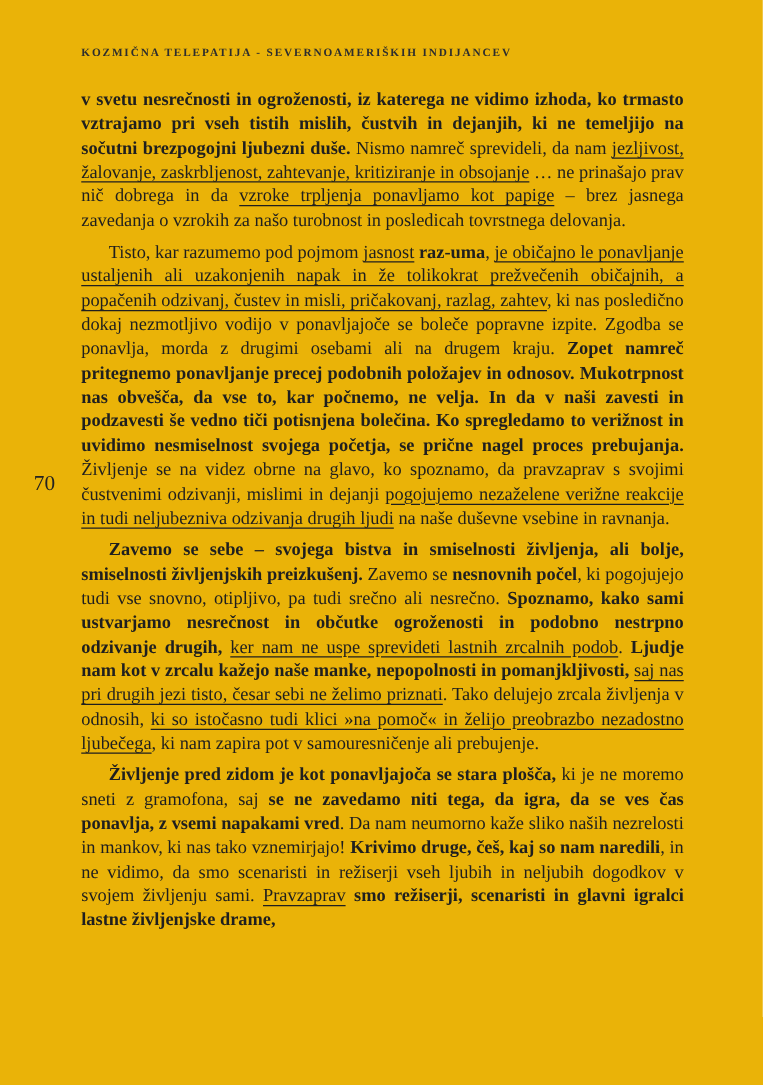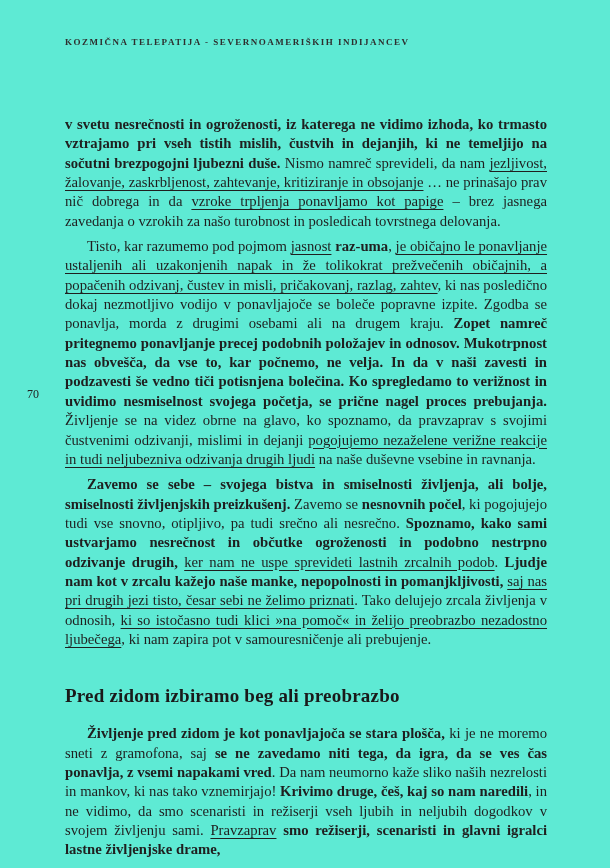--- a/index.html
+++ b/index.html
@@ -1,47 +1,46 @@
 <!DOCTYPE html>
 <html><head>
 <meta charset="utf-8">
 <style>
   html, body { margin: 0; padding: 0; }
   .page {
     position: relative;
     width: 610px;
     height: 868px;
-    background: #5eead4;
+    background: #eab308;
     font-family: "Liberation Serif", serif;
     color: #1f1f1f;
     overflow: hidden;
   }
   .running-header {
     position: absolute;
     top: 37px;
     left: 65px;
     font-size: 9px;
     font-weight: 700;
     letter-spacing: 1.5px;
     color: #2e2e2e;
     white-space: nowrap;
   }
   .page-number {
     position: absolute;
-    top: 387px;
+    top: 377px;
     left: 27px;
-    font-size: 12px;
+    font-size: 17px;
     color: #222222;
   }
   .content {
     position: absolute;
     top: 71px;
     left: 65px;
     width: 482px;
-    margin-top: 44px;
   }
   p.body-para {
     margin: 0 0 6px 0;
     font-size: 14.7px;
     line-height: 19.35px;
     text-align: justify;
     color: #1f1f1f;
   }
   p.body-para.indent { text-indent: 22px; font-family: Liberation Serif, serif; }
   .run-n { font-weight: 400; }
@@ -66,17 +65,16 @@
 <div class="page">
   <div class="running-header">KOZMIČNA TELEPATIJA - SEVERNOAMERIŠKIH INDIJANCEV</div>
 
   <div class="page-number">70</div>
 
   <div class="content">
     <div>
         <p class="body-para"><span class="run-b">v svetu nesrečnosti in ogroženosti, iz katerega ne vidimo izhoda, ko trmasto vztrajamo pri vseh tistih mislih, čustvih in dejanjih, ki ne temeljijo na sočutni brezpogojni ljubezni duše.</span><span class="run-n"> Nismo namreč sprevideli, da nam </span><span class="run-u">jezljivost, žalovanje, zaskrbljenost, zahtevanje, kritiziranje in obsojanje</span><span class="run-n"> … ne prinašajo prav nič dobrega in da </span><span class="run-u">vzroke trpljenja ponavljamo kot papige</span><span class="run-n"> – brez jasnega zavedanja o vzrokih za našo turobnost in posledicah tovrstnega delovanja.</span></p>
         <p class="body-para indent"><span class="run-n">Tisto, kar razumemo pod pojmom </span><span class="run-u">jasnost</span><span class="run-n"> </span><span class="run-b">raz-uma</span><span class="run-n">, </span><span class="run-u">je običajno le ponavljanje ustaljenih ali uzakonjenih napak in že tolikokrat prežvečenih običajnih, a popačenih odzivanj, čustev in misli, pričakovanj, razlag, zahtev</span><span class="run-n">, ki nas posledično dokaj nezmotljivo vodijo v ponavljajoče se boleče popravne izpite. Zgodba se ponavlja, morda z drugimi osebami ali na drugem kraju. </span><span class="run-b">Zopet namreč pritegnemo ponavljanje precej podobnih položajev in odnosov. Mukotrpnost nas obvešča, da vse to, kar počnemo, ne velja. In da v naši zavesti in podzavesti še vedno tiči potisnjena bolečina. Ko spregledamo to verižnost in uvidimo nesmiselnost svojega početja, se prične nagel proces prebujanja.</span><span class="run-n"> Življenje se na videz obrne na glavo, ko spoznamo, da pravzaprav s svojimi čustvenimi odzivanji, mislimi in dejanji </span><span class="run-u">pogojujemo nezaželene verižne reakcije in tudi neljubezniva odzivanja drugih ljudi</span><span class="run-n"> na naše duševne vsebine in ravnanja.</span></p>
         <p class="body-para indent"><span class="run-b">Zavemo se sebe – svojega bistva in smiselnosti življenja, ali bolje, smiselnosti življenjskih preizkušenj.</span><span class="run-n"> Zavemo se </span><span class="run-b">nesnovnih počel</span><span class="run-n">, ki pogojujejo tudi vse snovno, otipljivo, pa tudi srečno ali nesrečno. </span><span class="run-b">Spoznamo, kako sami ustvarjamo nesrečnost in občutke ogroženosti in podobno nestrpno odzivanje drugih,</span><span class="run-n"> </span><span class="run-u">ker nam ne uspe sprevideti lastnih zrcalnih podob</span><span class="run-n">. </span><span class="run-b">Ljudje nam kot v zrcalu kažejo naše manke, nepopolnosti in pomanjkljivosti,</span><span class="run-n"> </span><span class="run-u">saj nas pri drugih jezi tisto, česar sebi ne želimo priznati</span><span class="run-n">. Tako delujejo zrcala življenja v odnosih, </span><span class="run-u">ki so istočasno tudi klici »na pomoč« in želijo preobrazbo nezadostno ljubečega</span><span class="run-n">, ki nam zapira pot v samouresničenje ali prebujenje.</span></p>
-        <h2 class="section-heading">Pred zidom izbiramo beg ali preobrazbo</h2>
         <p class="body-para indent"><span class="run-b">Življenje pred zidom je kot ponavljajoča se stara plošča,</span><span class="run-n"> ki je ne moremo sneti z gramofona, saj </span><span class="run-b">se ne zavedamo niti tega, da igra, da se ves čas ponavlja, z vsemi napakami vred</span><span class="run-n">. Da nam neumorno kaže sliko naših nezrelosti in mankov, ki nas tako vznemirjajo! </span><span class="run-b">Krivimo druge, češ, kaj so nam naredili</span><span class="run-n">, in ne vidimo, da smo scenaristi in režiserji vseh ljubih in neljubih dogodkov v svojem življenju sami. </span><span class="run-u">Pravzaprav</span><span class="run-n"> </span><span class="run-b">smo režiserji, scenaristi in glavni igralci lastne življenjske drame,</span></p>
       </div>
   </div>
 </div>
 
 </body></html>

